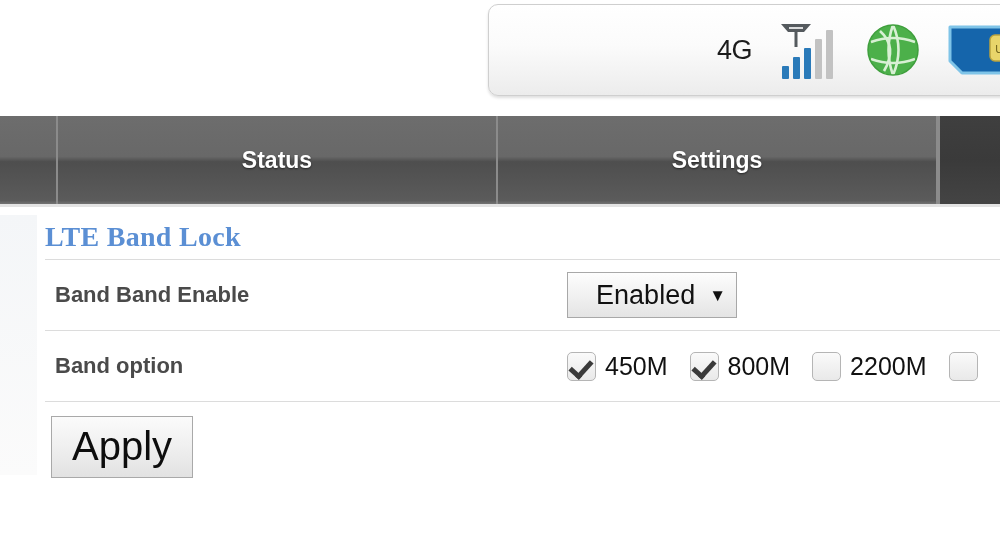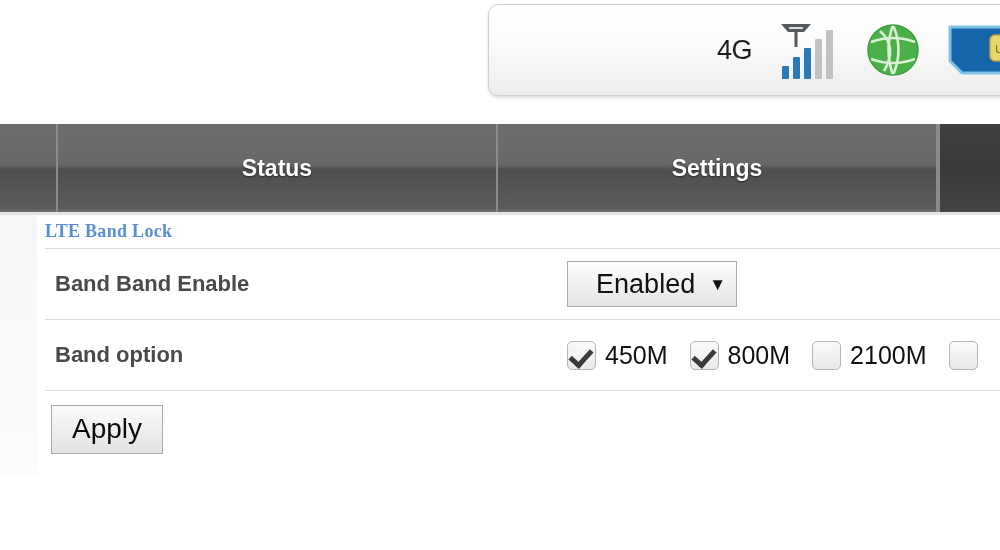--- a/index.html
+++ b/index.html
@@ -84,21 +84,21 @@
     position: relative;
     width: 76px;
     height: 54px;
     flex: 0 0 auto;
   }
 
   
   #nav-bar {
     position: absolute;
     left: 0;
-    top: 124px;
+    top: 116px;
     width: 1000px;
     height: 88px;
     background: linear-gradient(180deg, #6d6d6d 0%, #686868 46%, #4e4e4e 52%, #5b5b5b 96%, #727272 100%);
     border-bottom: 3px solid #e3e3e3;
     display: flex;
     align-items: center;
   }
   .nav-tab {
     height: 100%;
     display: flex;
@@ -141,21 +141,21 @@
     top: 215px;
     width: 963px;
     height: 335px;
     background: #ffffff;
   }
 
   #page-title {
     margin: 0;
     padding: 6px 0 6px 8px;
     font-family: "Liberation Serif", serif;
-    font-size: 18px;
+    font-size: 28px;
     font-weight: bold;
     color: #5b8fd4;
     letter-spacing: 0.3px;
   }
 
   .rule {
     height: 1px;
     background: #dcdcdc;
     margin-left: 8px;
     margin-right: 0;
@@ -238,21 +238,21 @@
   }
 
   
   #apply-wrap {
     padding-left: 14px;
     padding-top: 14px;
   }
   .btn {
     display: inline-block;
     padding: 8px 20px 10px 20px;
-    font-size: 28px;
+    font-size: 40px;
     color: #0d0d0d;
     background: linear-gradient(180deg, #fbfbfb 0%, #eeeeee 55%, #e2e2e2 100%);
     border: 1px solid #a9a9a9;
     line-height: 1.05;
   }
 </style>
 </head>
 <body>
 
 <div id="status-panel">
@@ -334,21 +334,21 @@
         <span class="check-label">450M</span>
       </span>
 
       <span class="check-item">
         <span class="cbox checked"></span>
         <span class="check-label">800M</span>
       </span>
 
       <span class="check-item">
         <span class="cbox"></span>
-        <span class="check-label">2100M</span>
+        <span class="check-label">2200M</span>
       </span>
 
       <span class="check-item">
         <span class="cbox"></span>
         <span class="check-label"></span>
       </span>
 
     </span>
   </div>
   <div class="rule"></div>

